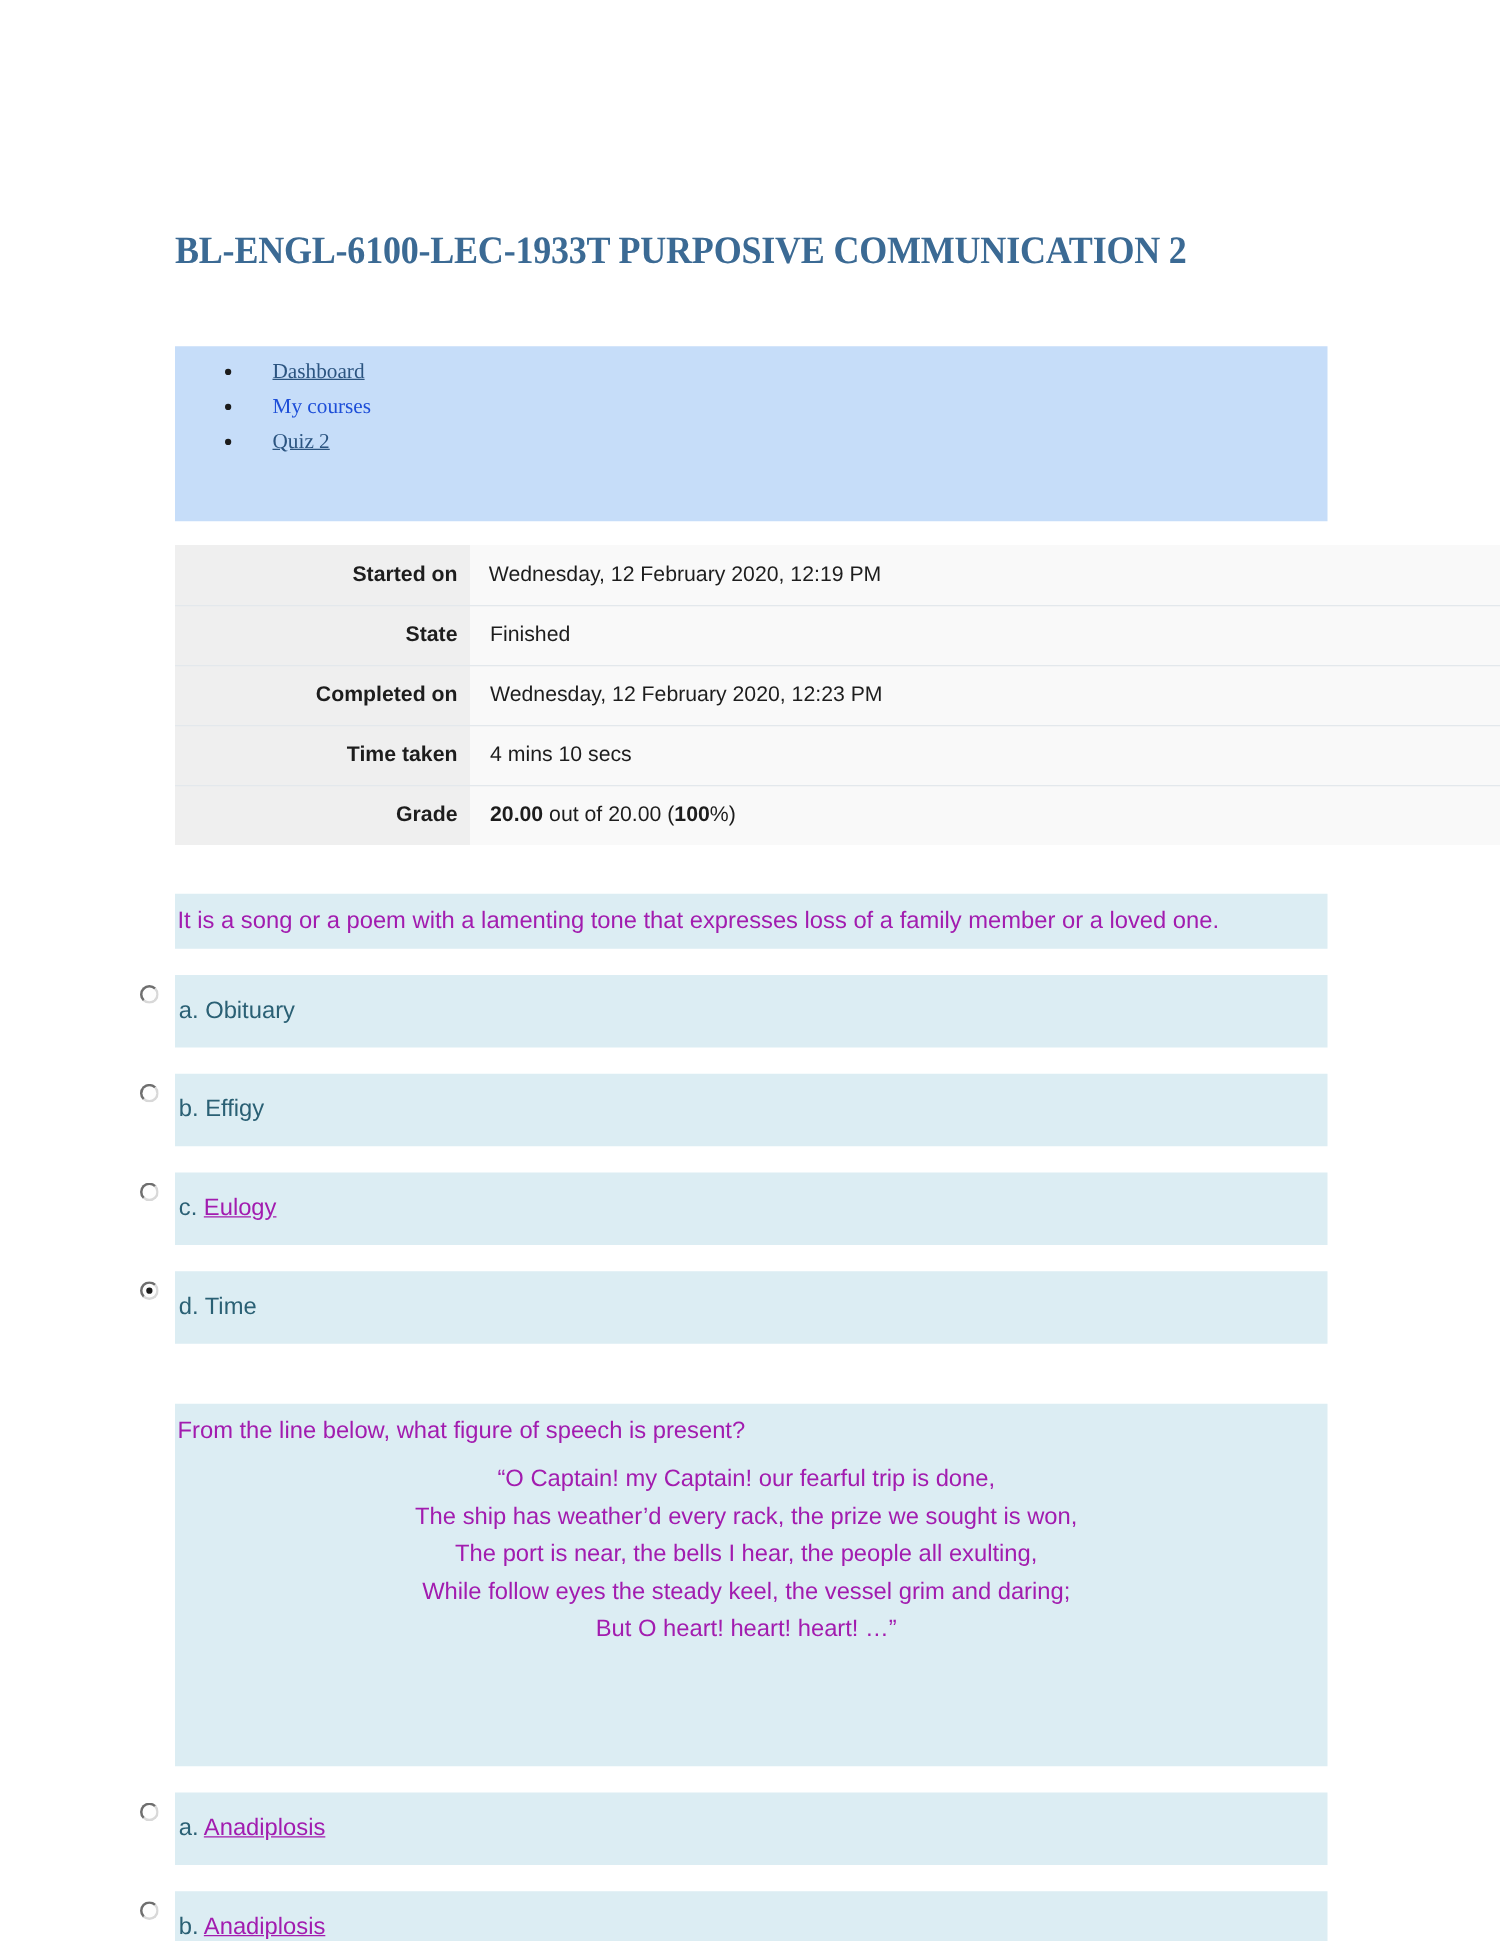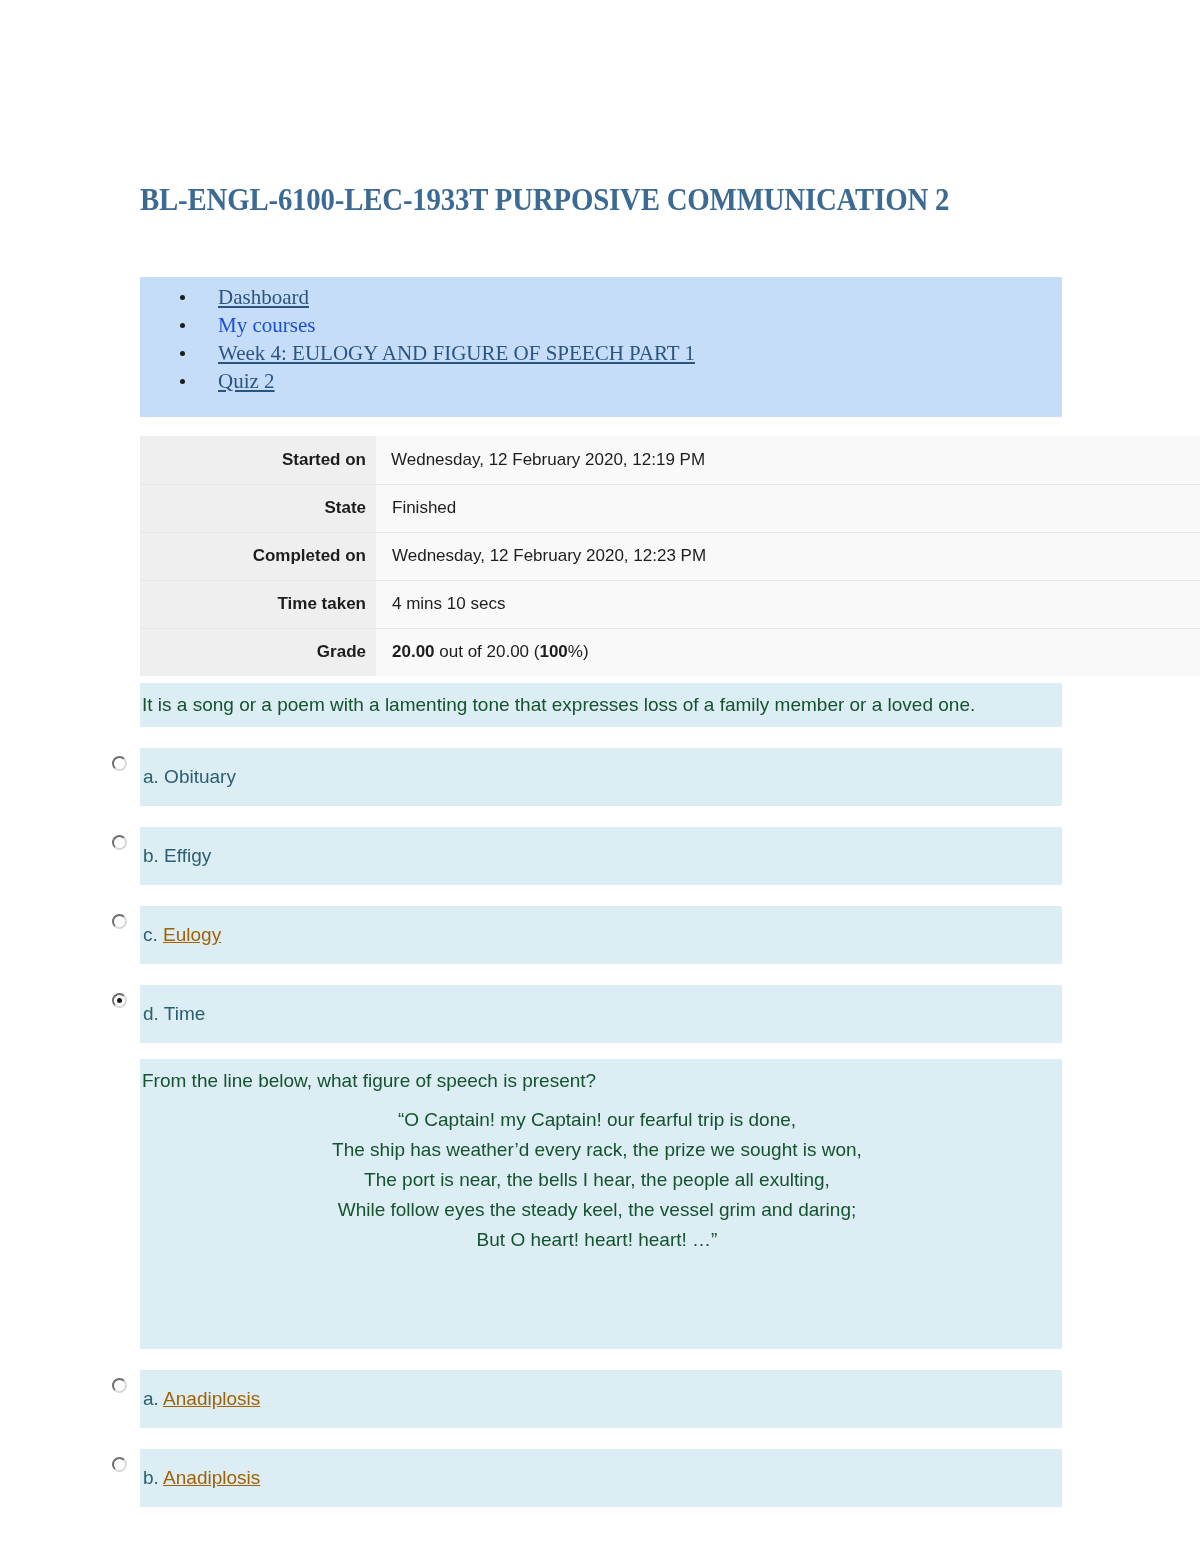--- a/index.html
+++ b/index.html
@@ -46,21 +46,21 @@
     list-style: none;
     margin: 0;
     padding: 0;
   }
   .breadcrumb-list li {
     position: relative;
     height: 28px;
     line-height: 28px;
     padding-left: 78px;
     font-family: "Liberation Serif", serif;
-    font-size: 21px;
+    font-size: 17px;
     color: #1c1c1c;
   }
   .breadcrumb-list li::before {
     content: "";
     position: absolute;
     left: 40px;
     top: 12px;
     width: 5px;
     height: 5px;
     border-radius: 50%;
@@ -116,25 +116,26 @@
   .quiz-area {
     position: absolute;
     left: 0;
     top: 683px;
     width: 1200px;
   }
   .question-stem {
     margin-left: 140px;
     width: 922px;
     background: #dcedf3;
-    color: #14532d;
+    color: #a21caf;
     font-size: 19px;
     line-height: 33px;
     padding: 5px 10px 6px 2px;
     box-sizing: border-box;
+    margin-top: 32px;
   }
   .poem {
     text-align: center;
     line-height: 30px;
     padding-top: 8px;
   }
   .poem .poem-line { display: block; }
   .stem-tall { height: 290px; }
 
   .option-row {
@@ -189,42 +190,39 @@
     position: absolute;
     left: 143px;
     top: 18px;
     font-size: 19px;
     color: #2a6074;
     z-index: 3;
     white-space: nowrap;
   }
   .option-text .answer-link {
     text-decoration: underline;
-    color: #a16207;
+    color: #a21caf;
     cursor: pointer;
   }
   .spacer-16 { height: 16px; }
 </style>
 </head>
 <body>
 
 <div class="page-title">BL-ENGL-6100-LEC-1933T PURPOSIVE COMMUNICATION 2</div>
 
 <div class="breadcrumb-box">
   <ul class="breadcrumb-list">
     <li class="link-item">
       <span class="crumb-text">Dashboard</span>
     </li>
     <li class="plain-item">
       <span class="crumb-text">My courses</span>
     </li>
     <li class="link-item">
-      <span class="crumb-text">Week 4: EULOGY AND FIGURE OF SPEECH PART 1</span>
-    </li>
-    <li class="link-item">
       <span class="crumb-text">Quiz 2</span>
     </li>
   </ul>
 </div>
 
 <table class="summary-table">
   <tbody>
     <tr>
       <td class="cell-label">Started on</td>
       <td class="cell-value">Wednesday, 12 February 2020, 12:19 PM</td>

